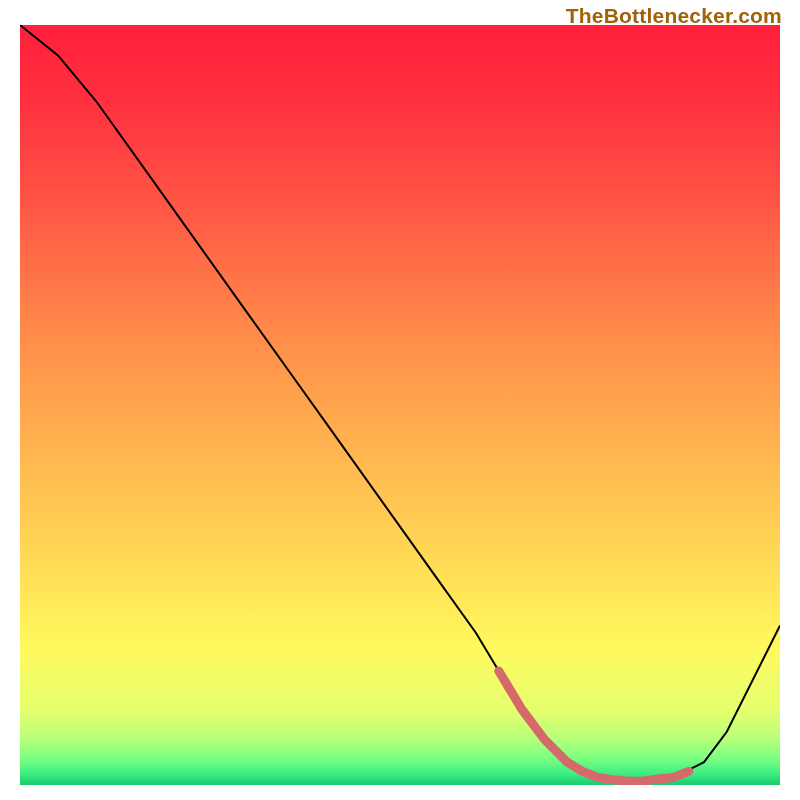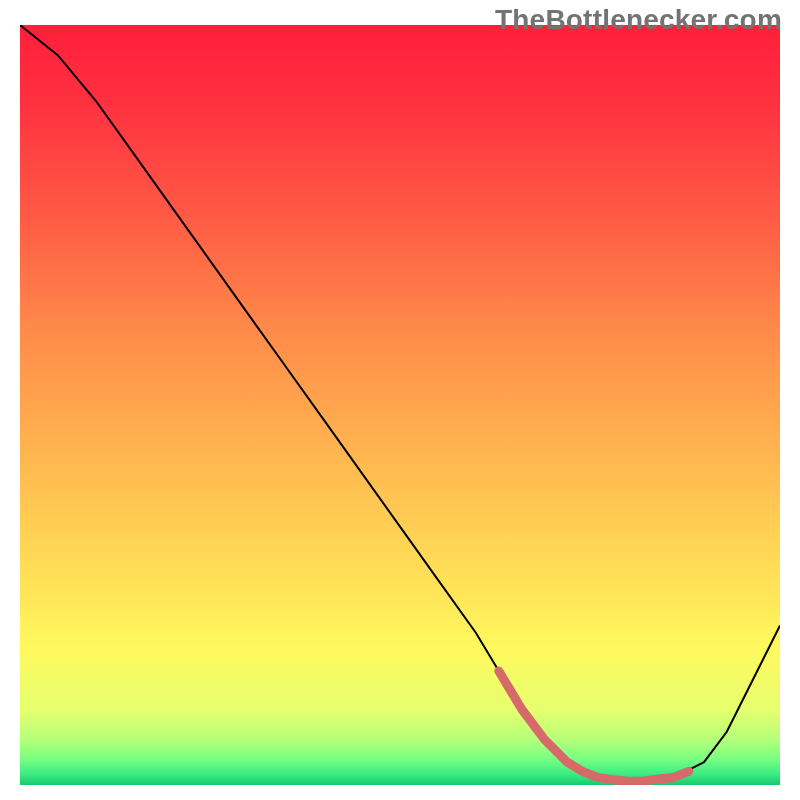--- a/index.html
+++ b/index.html
@@ -12,23 +12,23 @@
   }
   .chart-container {
     position: relative;
     width: 800px;
     height: 800px;
   }
   .watermark {
     position: absolute;
     top: 4px;
     right: 18px;
-    font-size: 28px;
+    font-size: 21px;
     font-weight: 600;
-    color: #737373;
+    color: #a16207;
     letter-spacing: 0.2px;
     z-index: 3;
   }
   .plot-area {
     position: absolute;
     left: 20px;
     top: 25px;
     width: 760px;
     height: 760px;
   }

